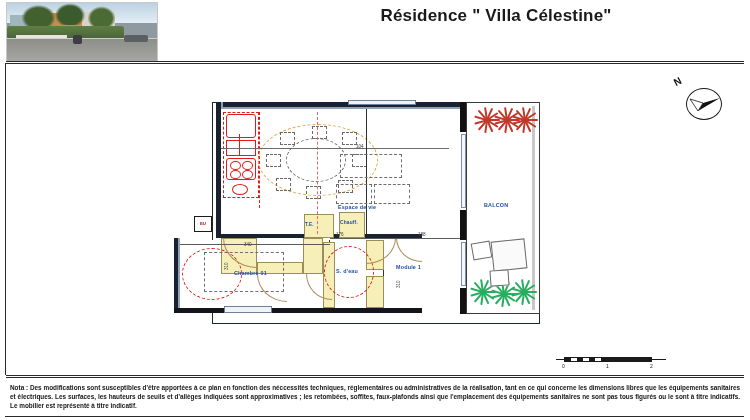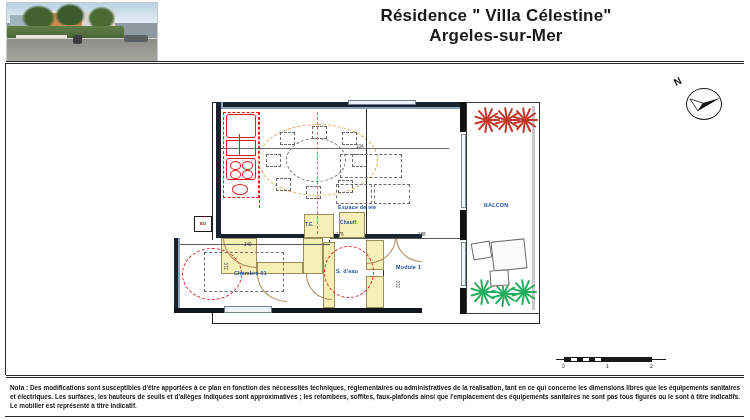--- a/index.html
+++ b/index.html
@@ -230,21 +230,20 @@
       <div class="hedge"></div>
       <div class="wall"></div>
       <div class="kerb"></div>
       <div class="road"></div>
       <div class="car"></div>
       <div class="ppl"></div>
     </div>
 
     <div class="titleblock">
       <div class="title-l1">Résidence " Villa Célestine"</div>
-      <div class="title-l2">Argeles-sur-Mer</div>
     </div>
   </div>
 
   <div class="hdr-rule"></div>
   <div class="hdr-rule2"></div>
   <div class="frame-left"></div>
 
   <div class="compass">
     <div class="ring"></div>
     <div class="nlab">N</div>

